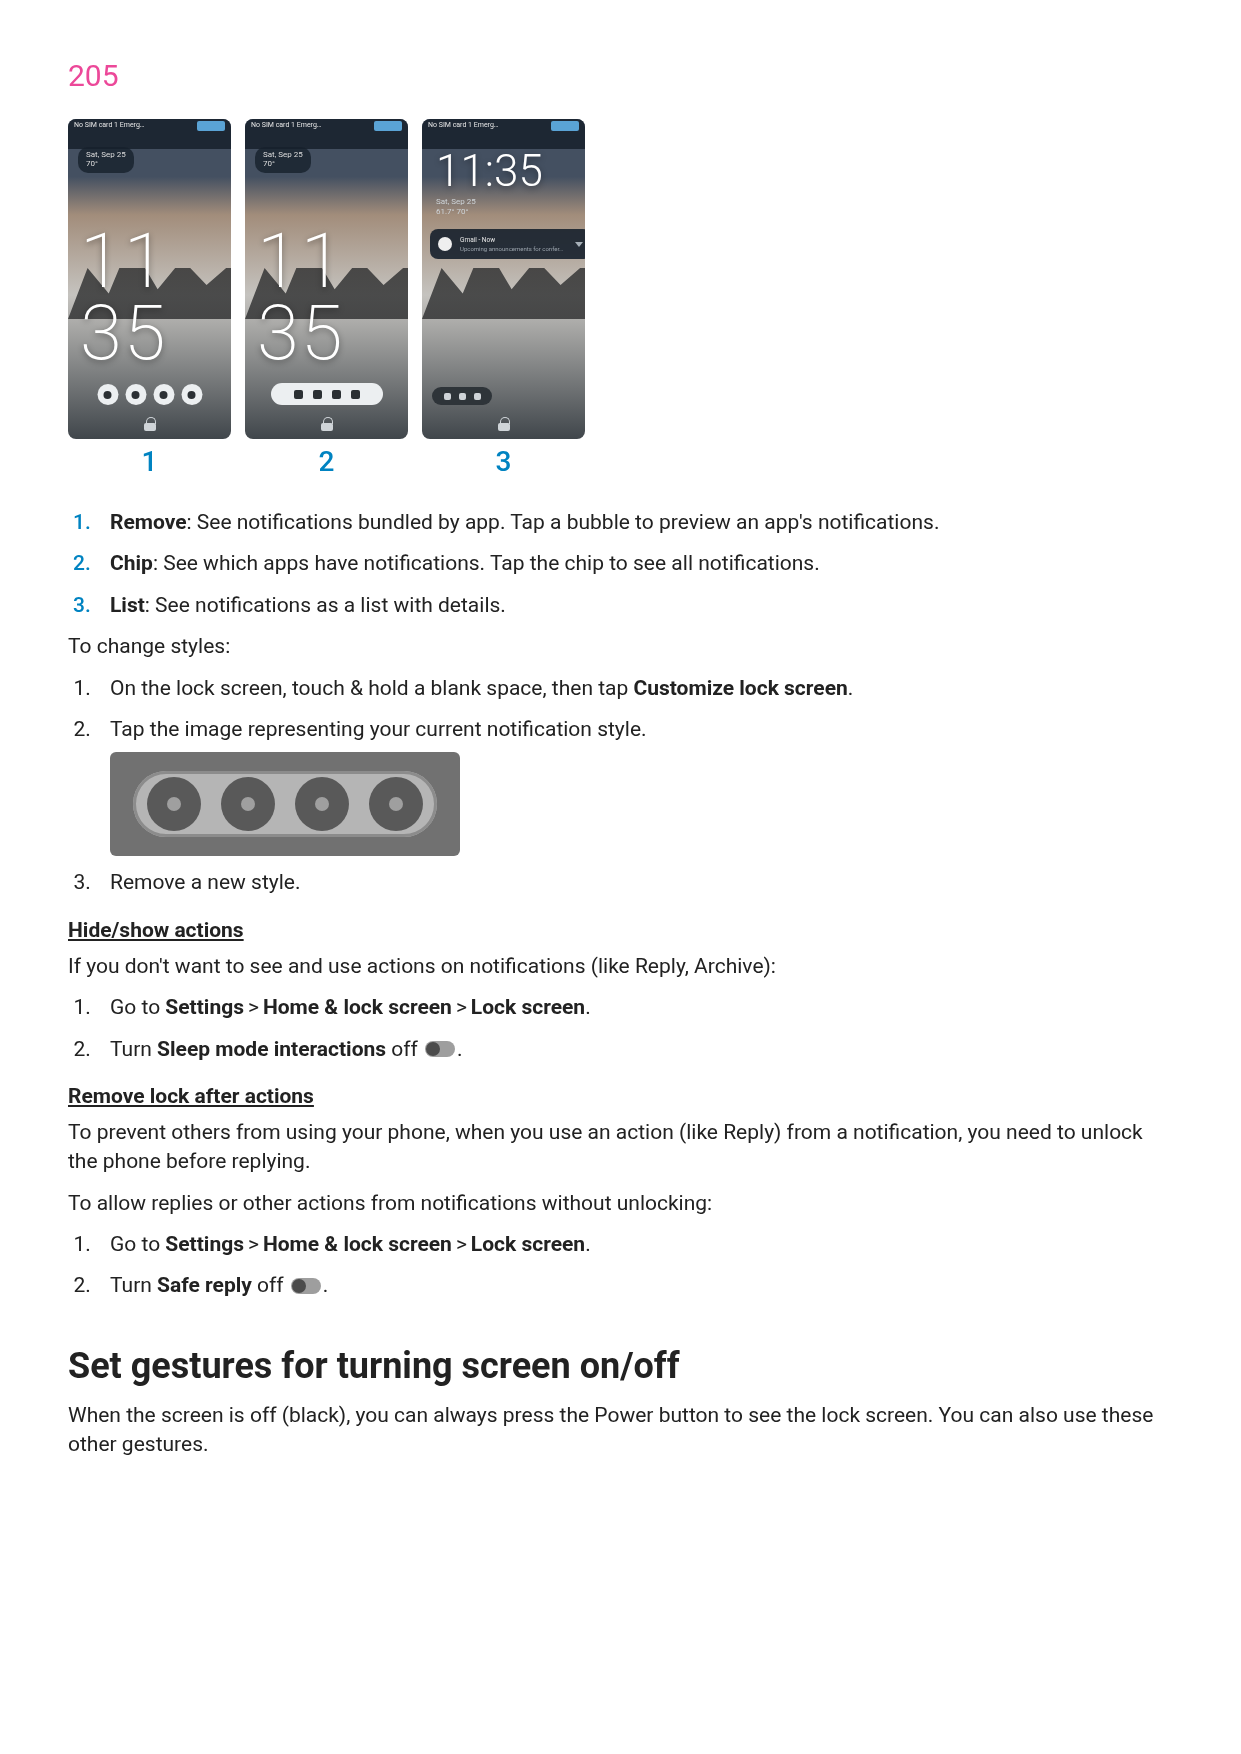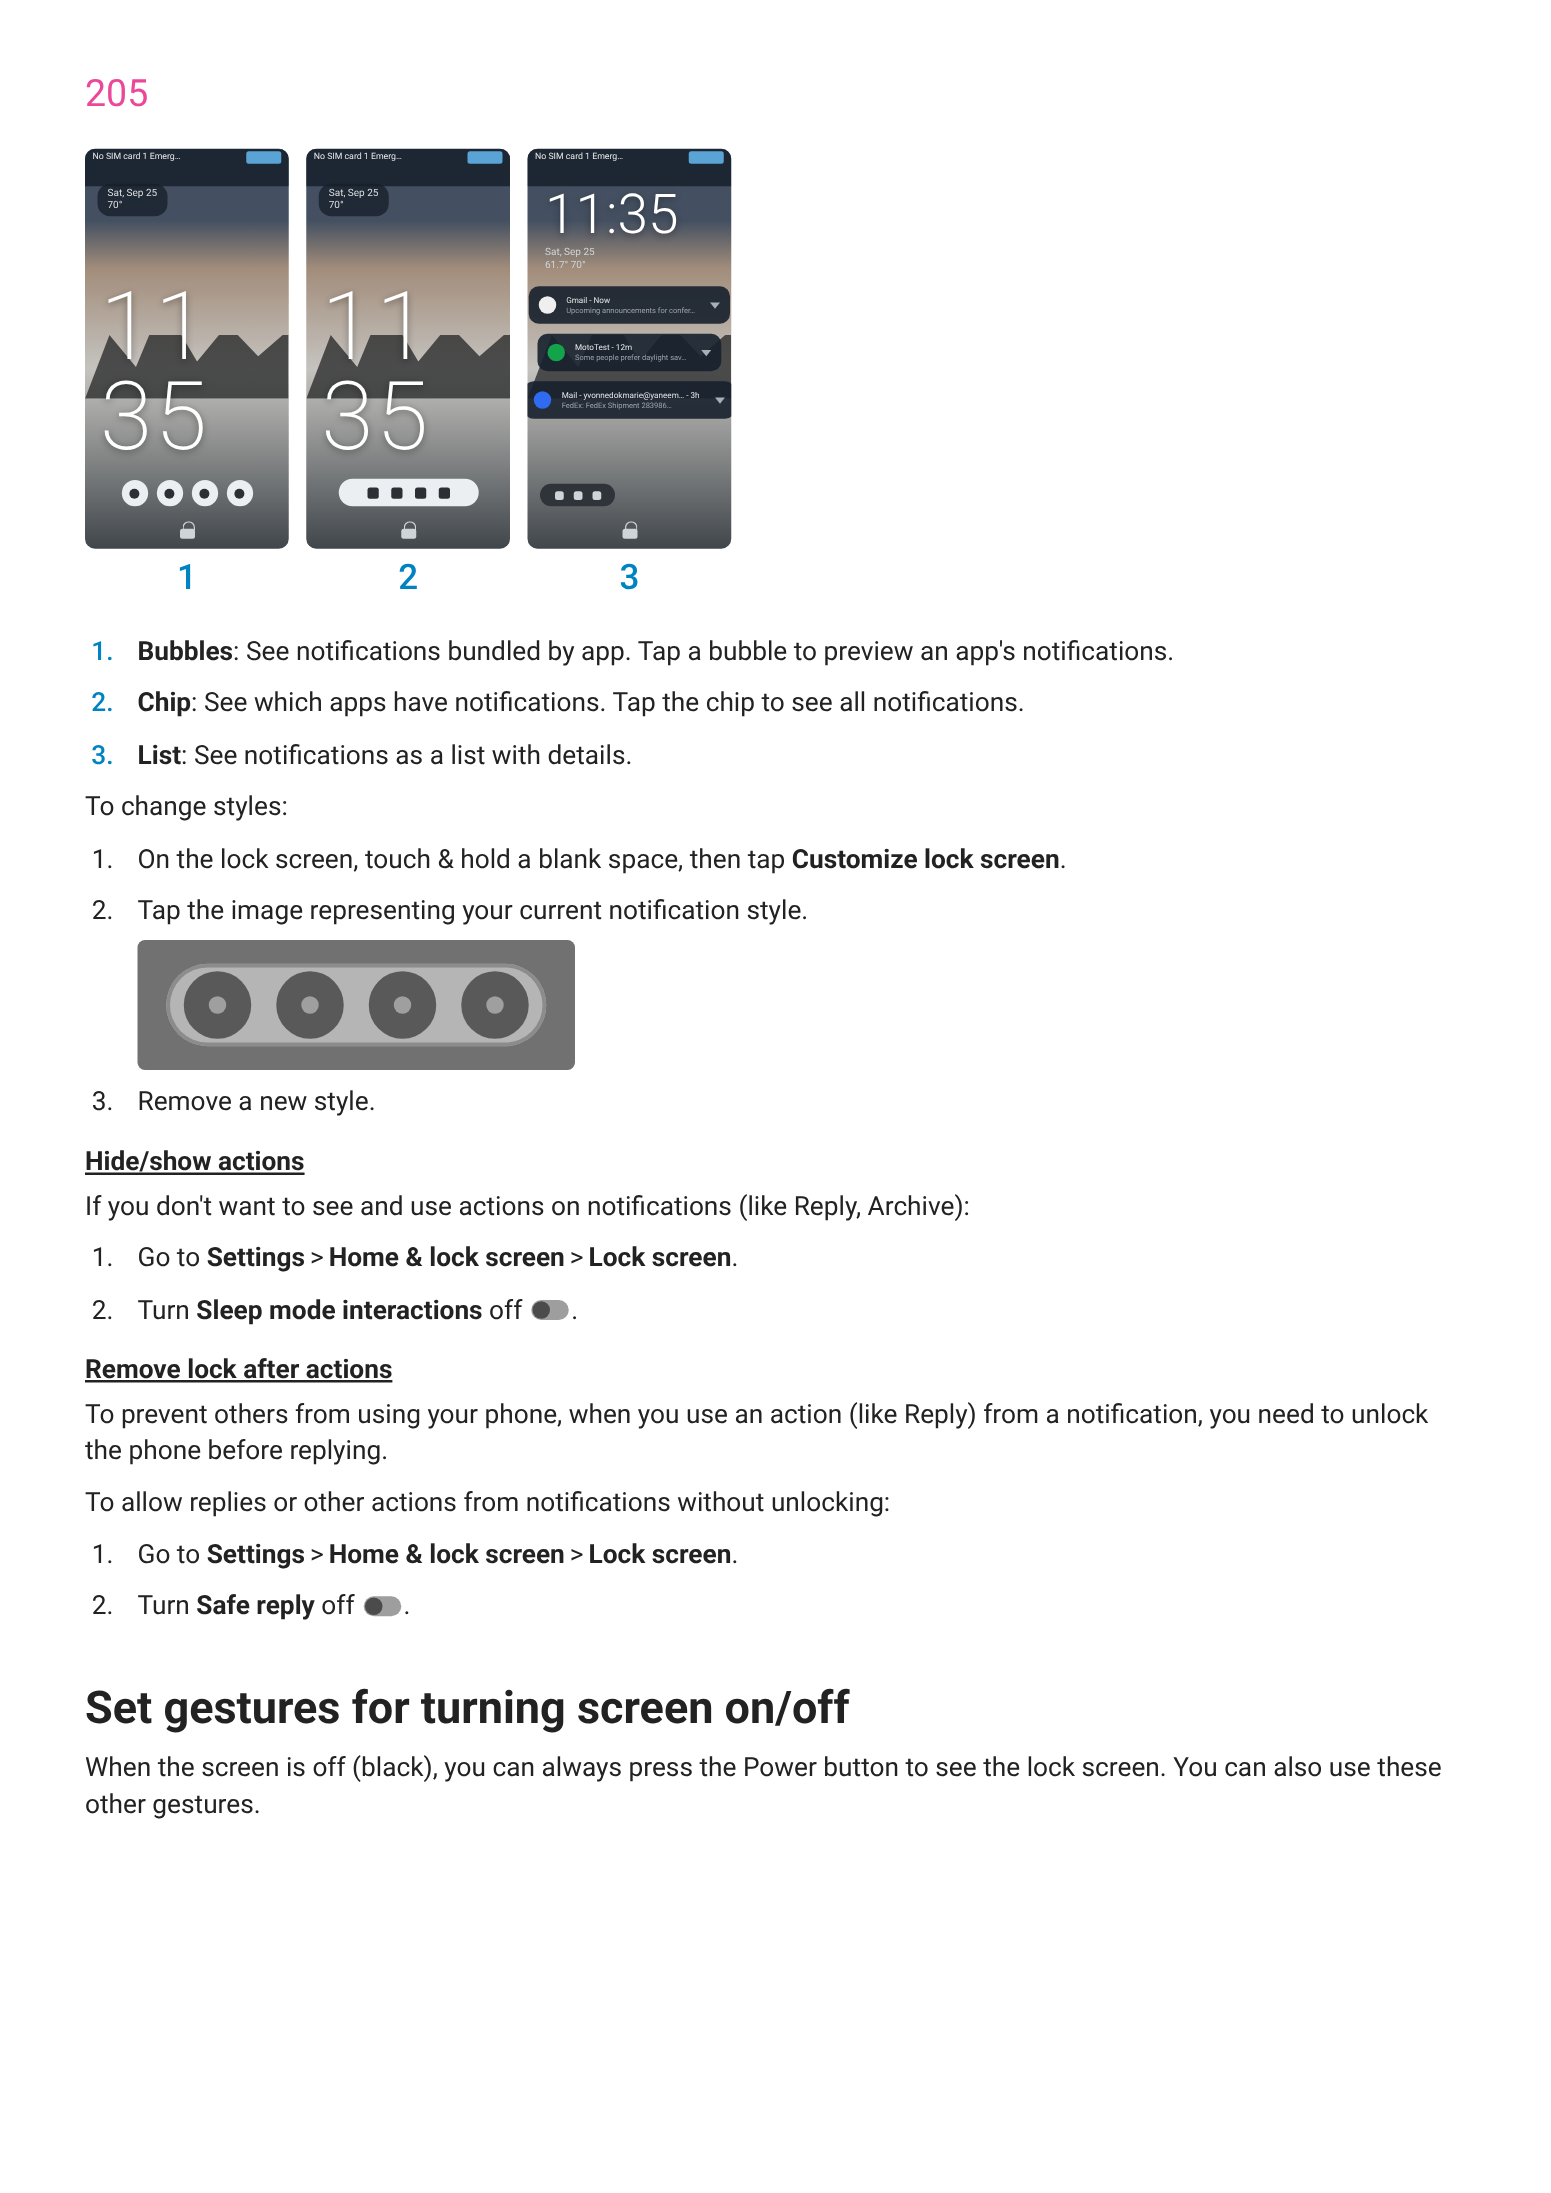--- a/index.html
+++ b/index.html
@@ -35,21 +35,21 @@
   .innerdot { width:8px; height:8px; border-radius:50%; background:#2b3034; }
   .chipbar { position:absolute; bottom:34px; left:50%; transform:translateX(-50%);
     background:#eceff1; border-radius:14px; width:112px; height:22px; display:flex; align-items:center; justify-content:center; gap:10px; }
   .chipi { width:9px; height:9px; background:#2b3034; border-radius:2px; }
   .lockglyph { position:absolute; bottom:8px; left:50%; transform:translateX(-50%); width:12px; height:14px; }
   .lockglyph::before{ content:""; position:absolute; top:0; left:2px; width:8px; height:6px; border:1.5px solid #cfd4d8; border-bottom:none; border-radius:5px 5px 0 0;}
   .lockglyph::after{ content:""; position:absolute; bottom:0; left:0; width:12px; height:8px; background:#cfd4d8; border-radius:2px;}
   
   .smallclock { position:absolute; top:30px; left:14px; color:#fff; font-weight:300; font-size:44px; line-height:1; text-shadow:0 2px 6px rgba(0,0,0,.4);}
   .smalldate  { position:absolute; top:78px; left:14px; color:#cfd4d8; font-size:8px; line-height:1.2;}
-  .cards { position:absolute; top:110px; left:8px; right:8px; display:flex; flex-direction:column; gap:8px;align-items:center;}
+  .cards { position:absolute; top:110px; left:8px; right:8px; display:flex; flex-direction:row; gap:8px;align-items:center;}
   .card { background:rgba(22,32,44,.9); border-radius:8px; padding:7px 8px; display:flex; gap:8px; align-items:center; }
   .cicon{ width:14px; height:14px; border-radius:50%; flex-shrink:0;}
   .c1{ background:#efefef; } .c2{ background:#13a34a;} .c3{ background:#2e6bf0;}
   .ctext{ display:flex; flex-direction:column; gap:1px; flex:1; overflow:hidden;}
   .ct1{ color:#e7e7e7; font-size:6.5px; white-space:nowrap; overflow:hidden; text-overflow:ellipsis;}
   .ct2{ color:#9aa3ab; font-size:6px; white-space:nowrap; overflow:hidden; text-overflow:ellipsis;}
   .chev{ width:0;height:0;border-left:4px solid transparent;border-right:4px solid transparent;border-top:5px solid #a7b0b8; margin-left:4px;}
   .list-chipbar{ position:absolute; bottom:34px; left:10px; background:#2e3439; border-radius:14px; width:60px; height:18px; display:flex; align-items:center; justify-content:center; gap:8px;}
   .list-chipbar > span{ width:7px; height:7px; background:#cfd4d8; border-radius:2px;}
   .mtn::before{ content:""; position:absolute; bottom:120px; left:0; right:0; height:85px;
@@ -175,21 +175,21 @@
           <span></span>
           <span></span>
         </div>
       <div class="lockglyph"></div>
     </div>
     <div class="gal-num">3</div>
   </div>
 </div>
 
 <ol class="blue" style="margin-top:30px">
-  <li><span class="b">Bubbles</span><span>: See notifications bundled by app. Tap a bubble to preview an app's notifications.</span></li>
+  <li><span class="b">Remove</span><span>: See notifications bundled by app. Tap a bubble to preview an app's notifications.</span></li>
   <li><span class="b">Chip</span><span>: See which apps have notifications. Tap the chip to see all notifications.</span></li>
   <li><span class="b">List</span><span>: See notifications as a list with details.</span></li>
 </ol>
 
 <div class="p">To change styles:</div>
 
 <ol>
   <li>
     <span>On the lock screen, touch &amp; hold a blank space, then tap </span><span class="b">Customize lock screen</span><span>.</span>
   </li>

